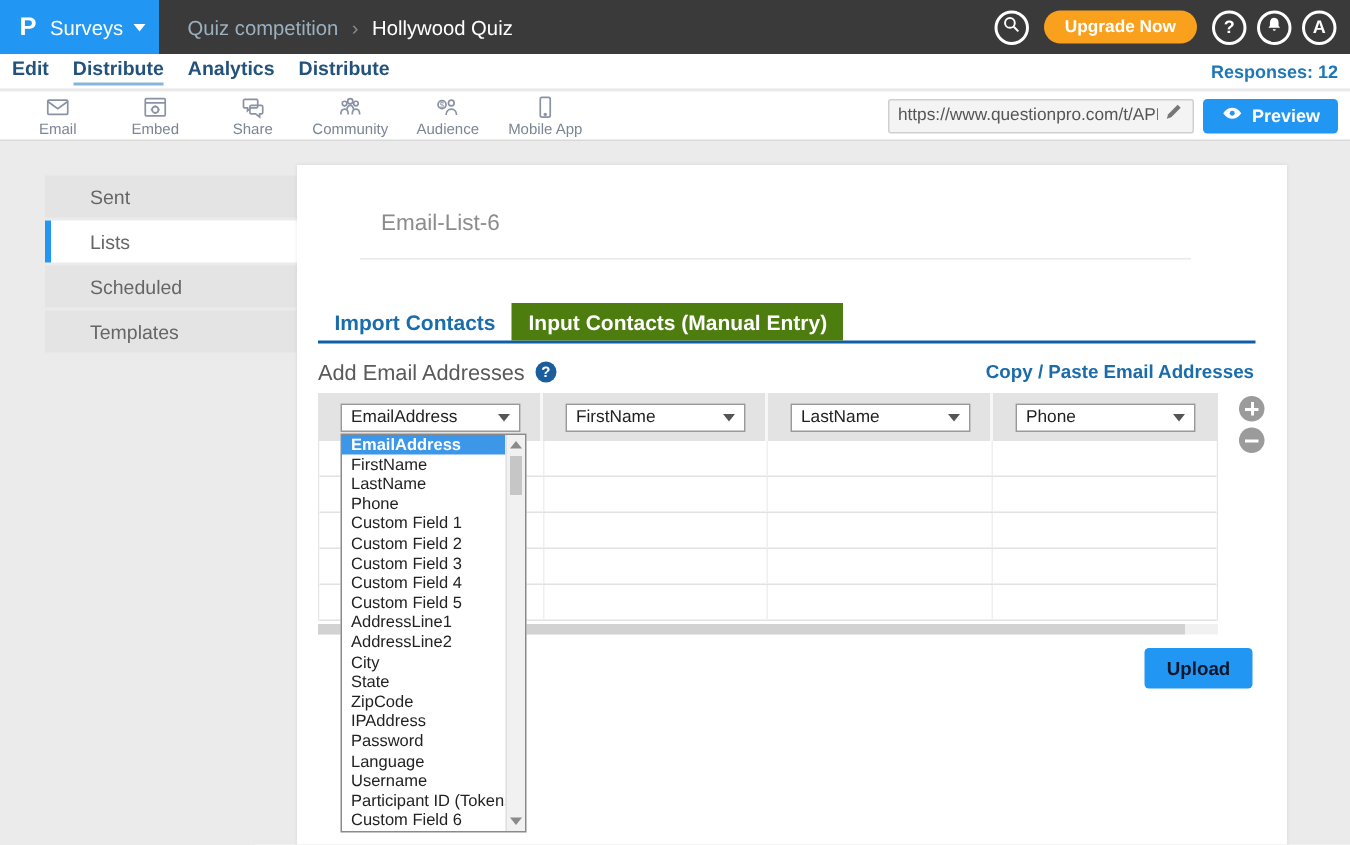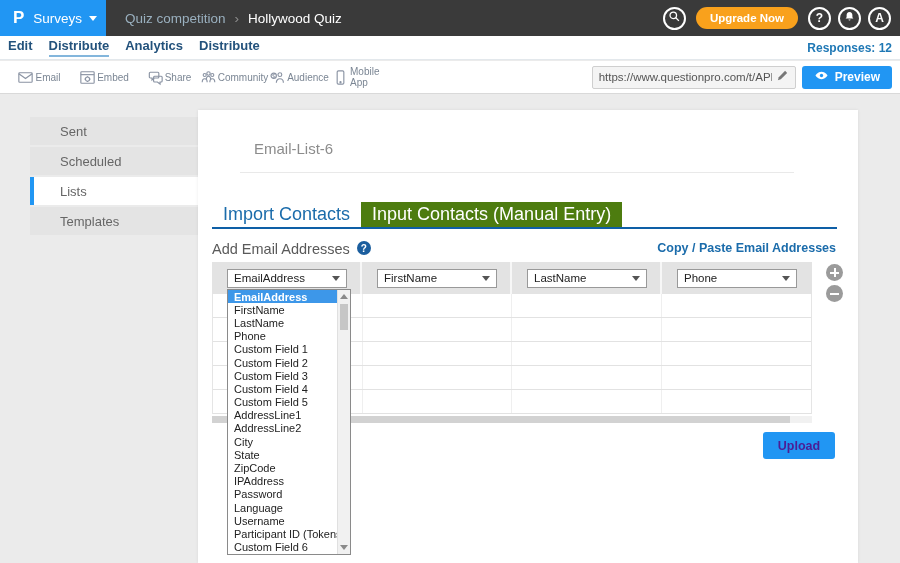--- a/index.html
+++ b/index.html
@@ -23,37 +23,37 @@
   .upgrade-btn { height:22px; border-radius:11px; background:#f9a11c; color:#fff; font-size:11.5px; font-weight:bold; padding:0 14px; border:none; cursor:pointer; margin:0 3px; }
   
   .navrow { position:absolute; top:36px; left:0; right:0; height:24px; background:#fff; display:flex; align-items:center; padding:0 8px; border-bottom:1px solid #e3e8ec; }
   .nav-items { display:flex; gap:16px; }
   .nav-item { color:#23527c; font-size:13px; font-weight:bold; cursor:pointer; padding-bottom:2px; border-bottom:2px solid transparent; }
   .nav-item.active { border-bottom-color:#83b6dc; }
   .responses { margin-left:auto; color:#1f78b5; font-weight:bold; font-size:12px; }
   
   .toolbar { position:absolute; top:61px; left:0; right:0; height:33px; background:#fff; border-bottom:1px solid #d9d9d9; display:flex; align-items:center; }
   .tool-items { display:flex; margin-left:6px; }
-  .tool-item { width:65px; display:flex; flex-direction:row; align-items:center; justify-content:center; cursor:pointer; }
+  .tool-item { width:65px; display:flex; flex-direction:column; align-items:center; justify-content:center; cursor:pointer; }
   .tool-icon svg { display:block; }
   .tool-label { font-size:10px; color:#7b8694; margin-top:0px; }
   .toolbar-right { margin-left:auto; display:flex; align-items:center; gap:6px; padding-right:8px; }
   .url-box { width:204px; height:23px; background:#f4f4f4; border:1px solid #cfcfcf; border-radius:2px; display:flex; align-items:center; padding:0 6px; gap:4px; cursor:text; }
   .url-text { font-size:11.5px; color:#555; white-space:nowrap; overflow:hidden; flex:1; }
   .preview-btn { height:23px; background:#2196f3; border:none; border-radius:3px; color:#fff; font-size:12px; font-weight:bold; display:flex; align-items:center; gap:6px; padding:0 12px; cursor:pointer; }
   
   .main { position:absolute; top:94px; left:0; right:0; bottom:0; background:#ebebeb; }
   .sidebar { position:absolute; left:30px; top:23px; width:168px; }
   .side-item { height:28px; background:#e4e4e4; margin-bottom:2px; display:flex; align-items:center; padding-left:30px; font-size:13px; color:#666; cursor:pointer; }
   .side-item.active { background:#fff; border-left:4px solid #2196f3; padding-left:26px; }
   .panel { position:absolute; left:198px; top:16px; width:660px; bottom:0; background:#fff; box-shadow:0 0 3px rgba(0,0,0,.08); }
   .panel-title { position:absolute; left:56px; top:30px; font-size:15px; color:#8c8c8c; }
   .panel-hr { position:absolute; left:42px; right:64px; top:62px; border-top:1px solid #e9e9e9; }
   .tabs { position:absolute; left:14px; right:21px; top:92px; display:flex; border-bottom:2px solid #0e5fa6; }
-  .tab { height:25px; font-size:18px; font-weight:normal; color:#1b6cab; padding:0 11px; display:flex; align-items:center; cursor:pointer; }
+  .tab { height:25px; font-size:14px; font-weight:bold; color:#1b6cab; padding:0 11px; display:flex; align-items:center; cursor:pointer; }
   .tab.active { background:#4d7c0f; color:#fff; }
   .section-row { position:absolute; left:14px; right:22px; top:131px; display:flex; align-items:flex-start; }
   .section-title { font-size:14.5px; color:#5a5a5a; }
   .help-circle { width:14px; height:14px; border-radius:50%; background:#1b5e9e; color:#fff; font-size:10px; font-weight:bold; display:inline-flex; align-items:center; justify-content:center; margin-left:7px; cursor:pointer; }
   .copy-link { margin-left:auto; color:#1b6cab; font-size:12.5px; font-weight:bold; cursor:pointer; }
   
   .table { position:absolute; left:14px; top:152px; width:600px; }
   .thead { height:32px; background:#e3e3e3; display:flex; }
   .th { width:150px; display:flex; align-items:center; padding-left:15px; border-right:2px solid #f7f7f7; }
   .th:last-child { border-right:none; }
@@ -62,21 +62,21 @@
   .tbody { border-left:1px solid #e5e5e5; border-right:1px solid #e5e5e5; }
   .trow { height:24px; display:flex; border-bottom:1px solid #e2e2e2; background:#fff; }
   .td { width:150px; border-right:1px solid #efefef; cursor:text; }
   .td:last-child { border-right:none; }
   .hscroll { height:7px; background:#f1f1f1; margin-top:2px; cursor:pointer; }
   .hthumb { height:7px; width:578px; background:#d2d2d2; }
   .plusminus { position:absolute; left:628px; top:154px; display:flex; flex-direction:column; gap:4px; }
   .pm-btn { width:17px; height:17px; border-radius:50%; background:#9b9b9b; border:none; position:relative; cursor:pointer; padding:0; }
   .pm-btn::before { content:""; position:absolute; left:4px; top:7.5px; width:9px; height:2px; background:#fff; }
   .pm-plus::after { content:""; position:absolute; left:7.5px; top:4px; width:2px; height:9px; background:#fff; }
-  .upload-btn { position:absolute; left:565px; top:322px; width:72px; height:27px; background:#2196f3; color:#4c1d95; border:none; border-radius:3px; font-size:12.5px; font-weight:bold; cursor:pointer; }
+  .upload-btn { position:absolute; left:565px; top:322px; width:72px; height:27px; background:#2196f3; color:#0f172a; border:none; border-radius:3px; font-size:12.5px; font-weight:bold; cursor:pointer; }
   
   .dropdown { position:absolute; left:29px; top:179px; width:124px; height:266px; background:#fff; border:1px solid #8a8a8a; display:flex; z-index:5; }
   .dd-options { flex:1; display:flex; flex-direction:column; overflow:hidden; }
   .dd-opt { height:13.2px; flex:0 0 13.2px; font-size:11px; color:#222; padding-left:6px; display:flex; align-items:center; white-space:nowrap; overflow:hidden; cursor:pointer; }
   .dd-opt.selected { background:#3d97e9; color:#fff; font-weight:bold; }
   .dd-scroll { width:13px; background:#f1f1f1; border-left:1px solid #e0e0e0; position:relative; display:flex; flex-direction:column; justify-content:space-between; align-items:center; cursor:pointer; }
   .dd-arrow-up { width:0; height:0; border-left:4px solid transparent; border-right:4px solid transparent; border-bottom:5px solid #8a8a8a; margin-top:4px; }
   .dd-arrow-down { width:0; height:0; border-left:4px solid transparent; border-right:4px solid transparent; border-top:5px solid #8a8a8a; margin-bottom:4px; }
   .dd-thumb { position:absolute; top:14px; left:2px; width:8px; height:26px; background:#c6c6c6; }
 </style>
@@ -211,22 +211,22 @@
           </svg>
       </span>
       <span>Preview</span>
     </button>
   </div>
 </div>
 
 <div class="main">
   <div class="sidebar">
       <div class="side-item">Sent</div>
+      <div class="side-item active">Lists</div>
       <div class="side-item">Scheduled</div>
-      <div class="side-item active">Lists</div>
       <div class="side-item">Templates</div>
     </div>
 
   <div class="panel">
     <div class="panel-title">Email-List-6</div>
     <div class="panel-hr"></div>
 
     <div class="tabs">
         <div class="tab">Import Contacts</div>
         <div class="tab active">Input Contacts (Manual Entry)</div>

